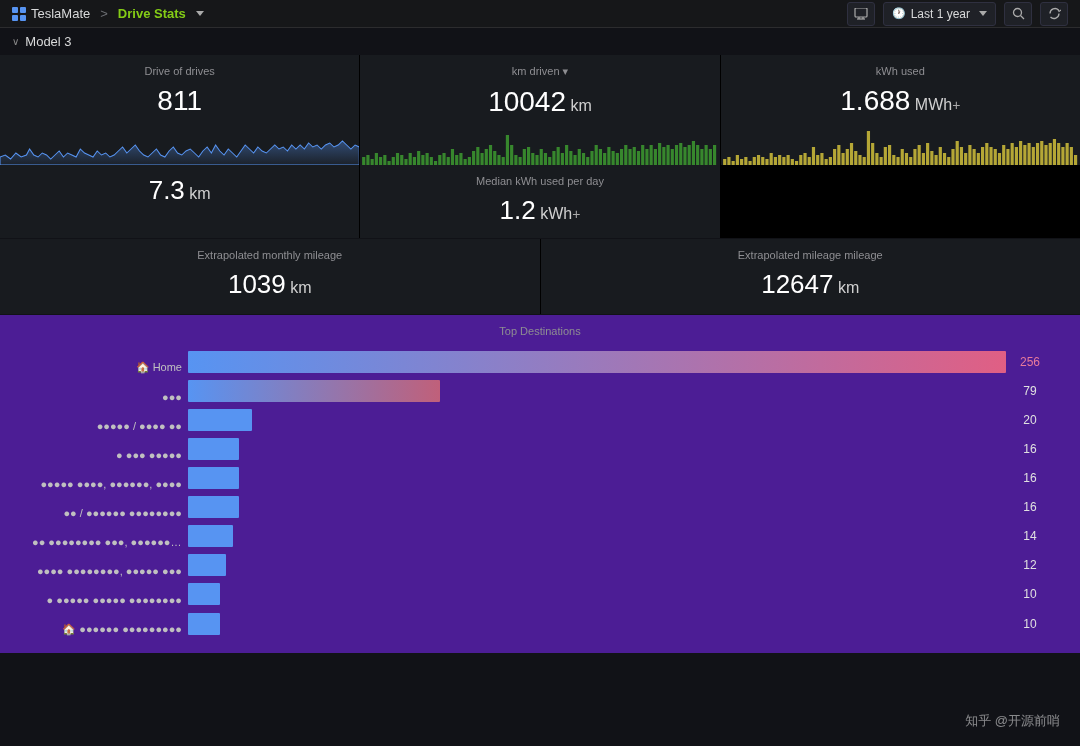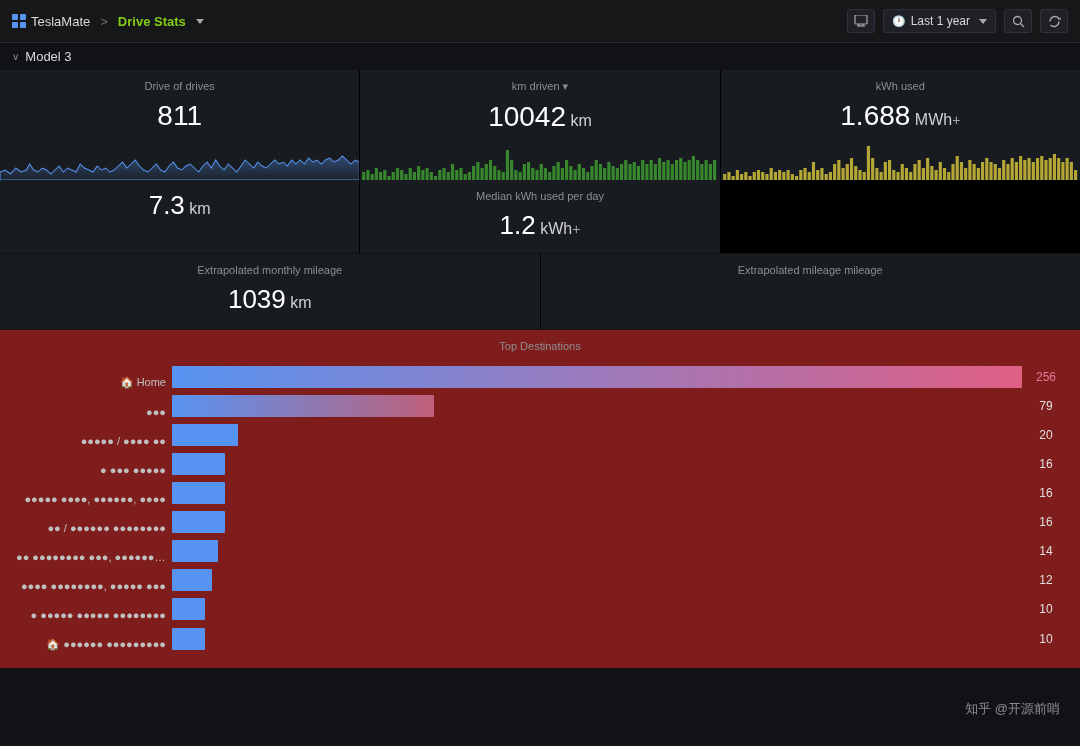--- a/index.html
+++ b/index.html
@@ -8,21 +8,21 @@
       height: 746px;
       background: #111217;
       color: #d8d9da;
       font-family: 'Segoe UI', Arial, sans-serif;
       font-size: 12px;
       overflow: hidden;
     }
 
     
     .topbar {
-      height: 43px;
+      height: 28px;
       background: #161719;
       border-bottom: 1px solid #2c2c2e;
       display: flex;
       align-items: center;
       justify-content: space-between;
       padding: 0 12px;
     }
     .topbar-left {
       display: flex;
       align-items: center;
@@ -165,23 +165,23 @@
     .mini-chart {
       position: absolute;
       bottom: 0;
       left: 0;
       right: 0;
       height: 38px;
     }
 
     
     .destinations-card {
-      background: #7f1d1d;
+      background: #4c1d95;
       margin: 1px 0 0 0;
-      padding: 10px 16px 12px;
+      padding: 10px 32px 12px;
     }
     .dest-title {
       text-align: center;
       font-size: 11px;
       color: #8e8e92;
       margin-bottom: 12px;
     }
     .dest-row {
       display: flex;
       align-items: center;
@@ -212,21 +212,21 @@
       width: 36px;
       text-align: center;
       font-size: 12px;
       color: #e0e0e0;
       font-weight: 500;
       flex-shrink: 0;
     }
 
     .watermark {
       position: fixed;
-      bottom: 28px;
+      bottom: 16px;
       right: 20px;
       font-size: 13px;
       color: rgba(255,255,255,0.5);
       pointer-events: none;
     }
 
     
     svg { display: block; }
   </style>
 </head>
@@ -515,20 +515,23 @@
 
 <div class="stats-grid-bottom">
   <div class="stat-card" style="min-height:75px">
     <div class="stat-title">Extrapolated monthly mileage</div>
     <div class="stat-value" style="font-size:26px">
       <span>1039</span><span class="unit"> km</span>
     </div>
   </div>
   <div class="stat-card" style="min-height:75px">
     <div class="stat-title">Extrapolated mileage mileage</div>
+    <div class="stat-value" style="font-size:26px">
+      <span>12647</span><span class="unit"> km</span>
+    </div>
   </div>
 </div>
 
 <div class="destinations-card">
   <div class="dest-title">Top Destinations</div>
   <div id="dest-rows">
       <div class="dest-row">
         <div class="dest-label">🏠 Home</div>
         <div class="dest-bar-wrap">
           <div class="dest-bar" style="width: 100%; background: linear-gradient(to right, rgb(87, 148, 242), rgb(224, 95, 132));"></div>

